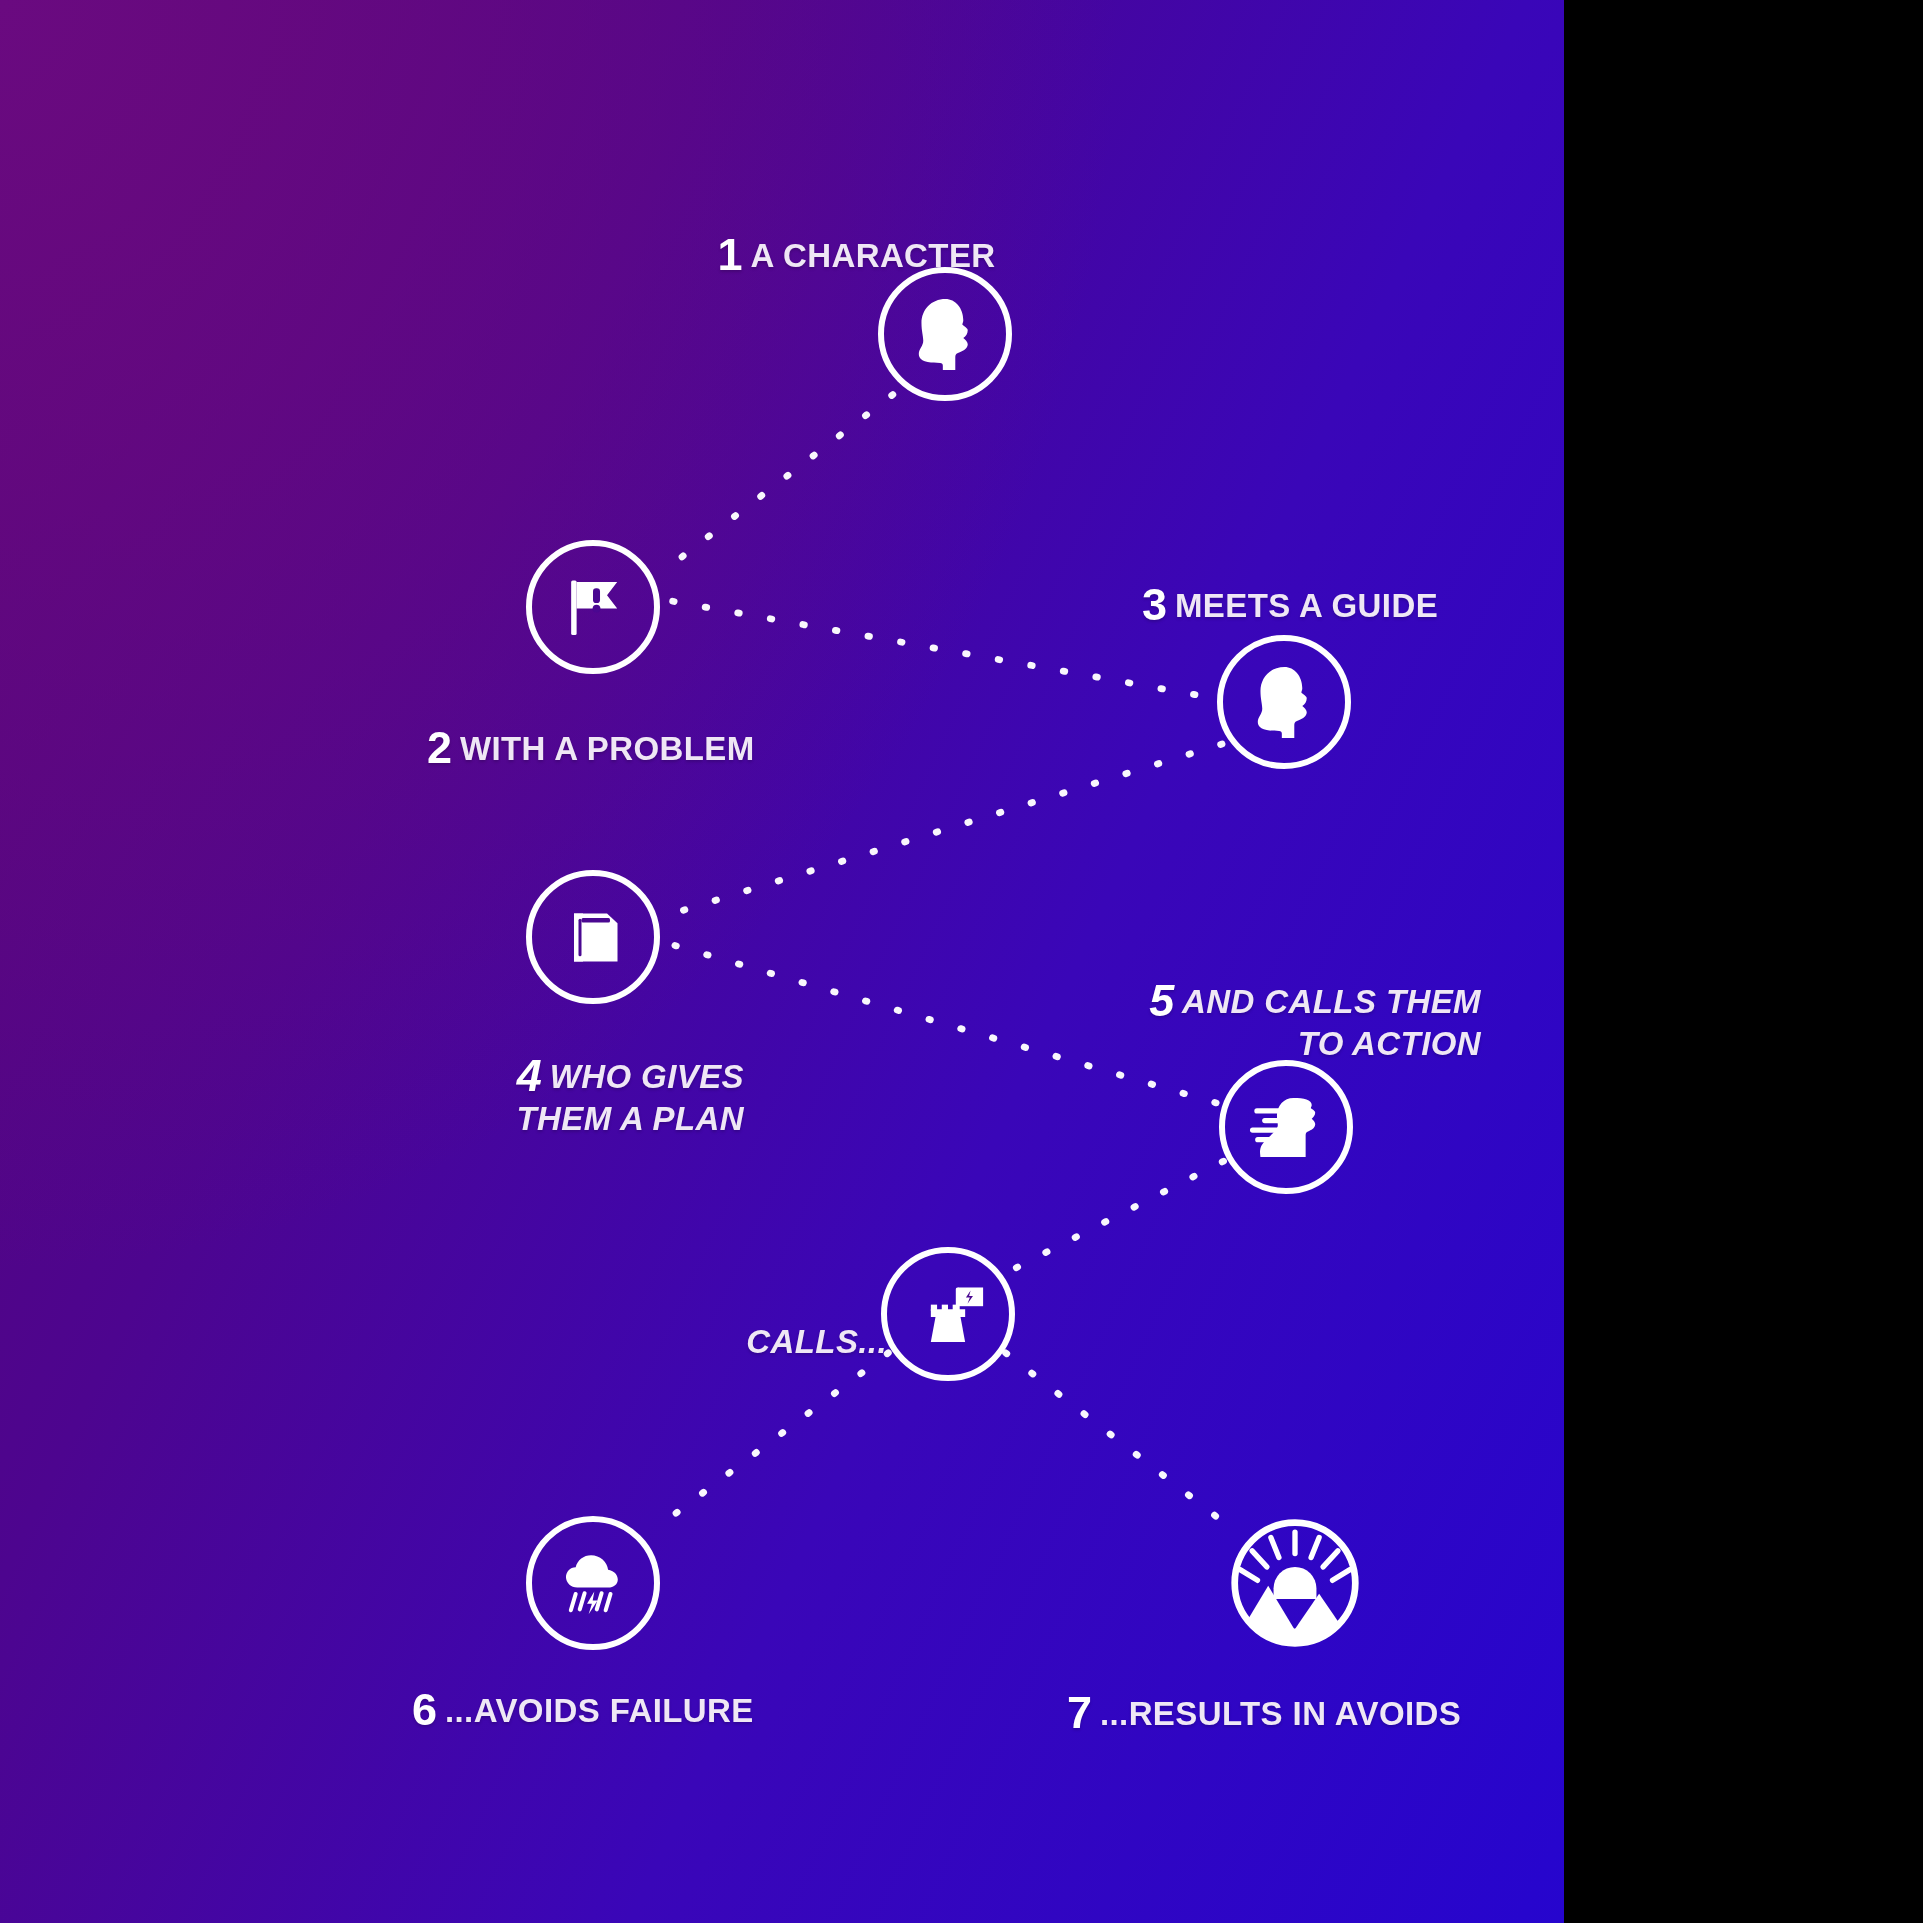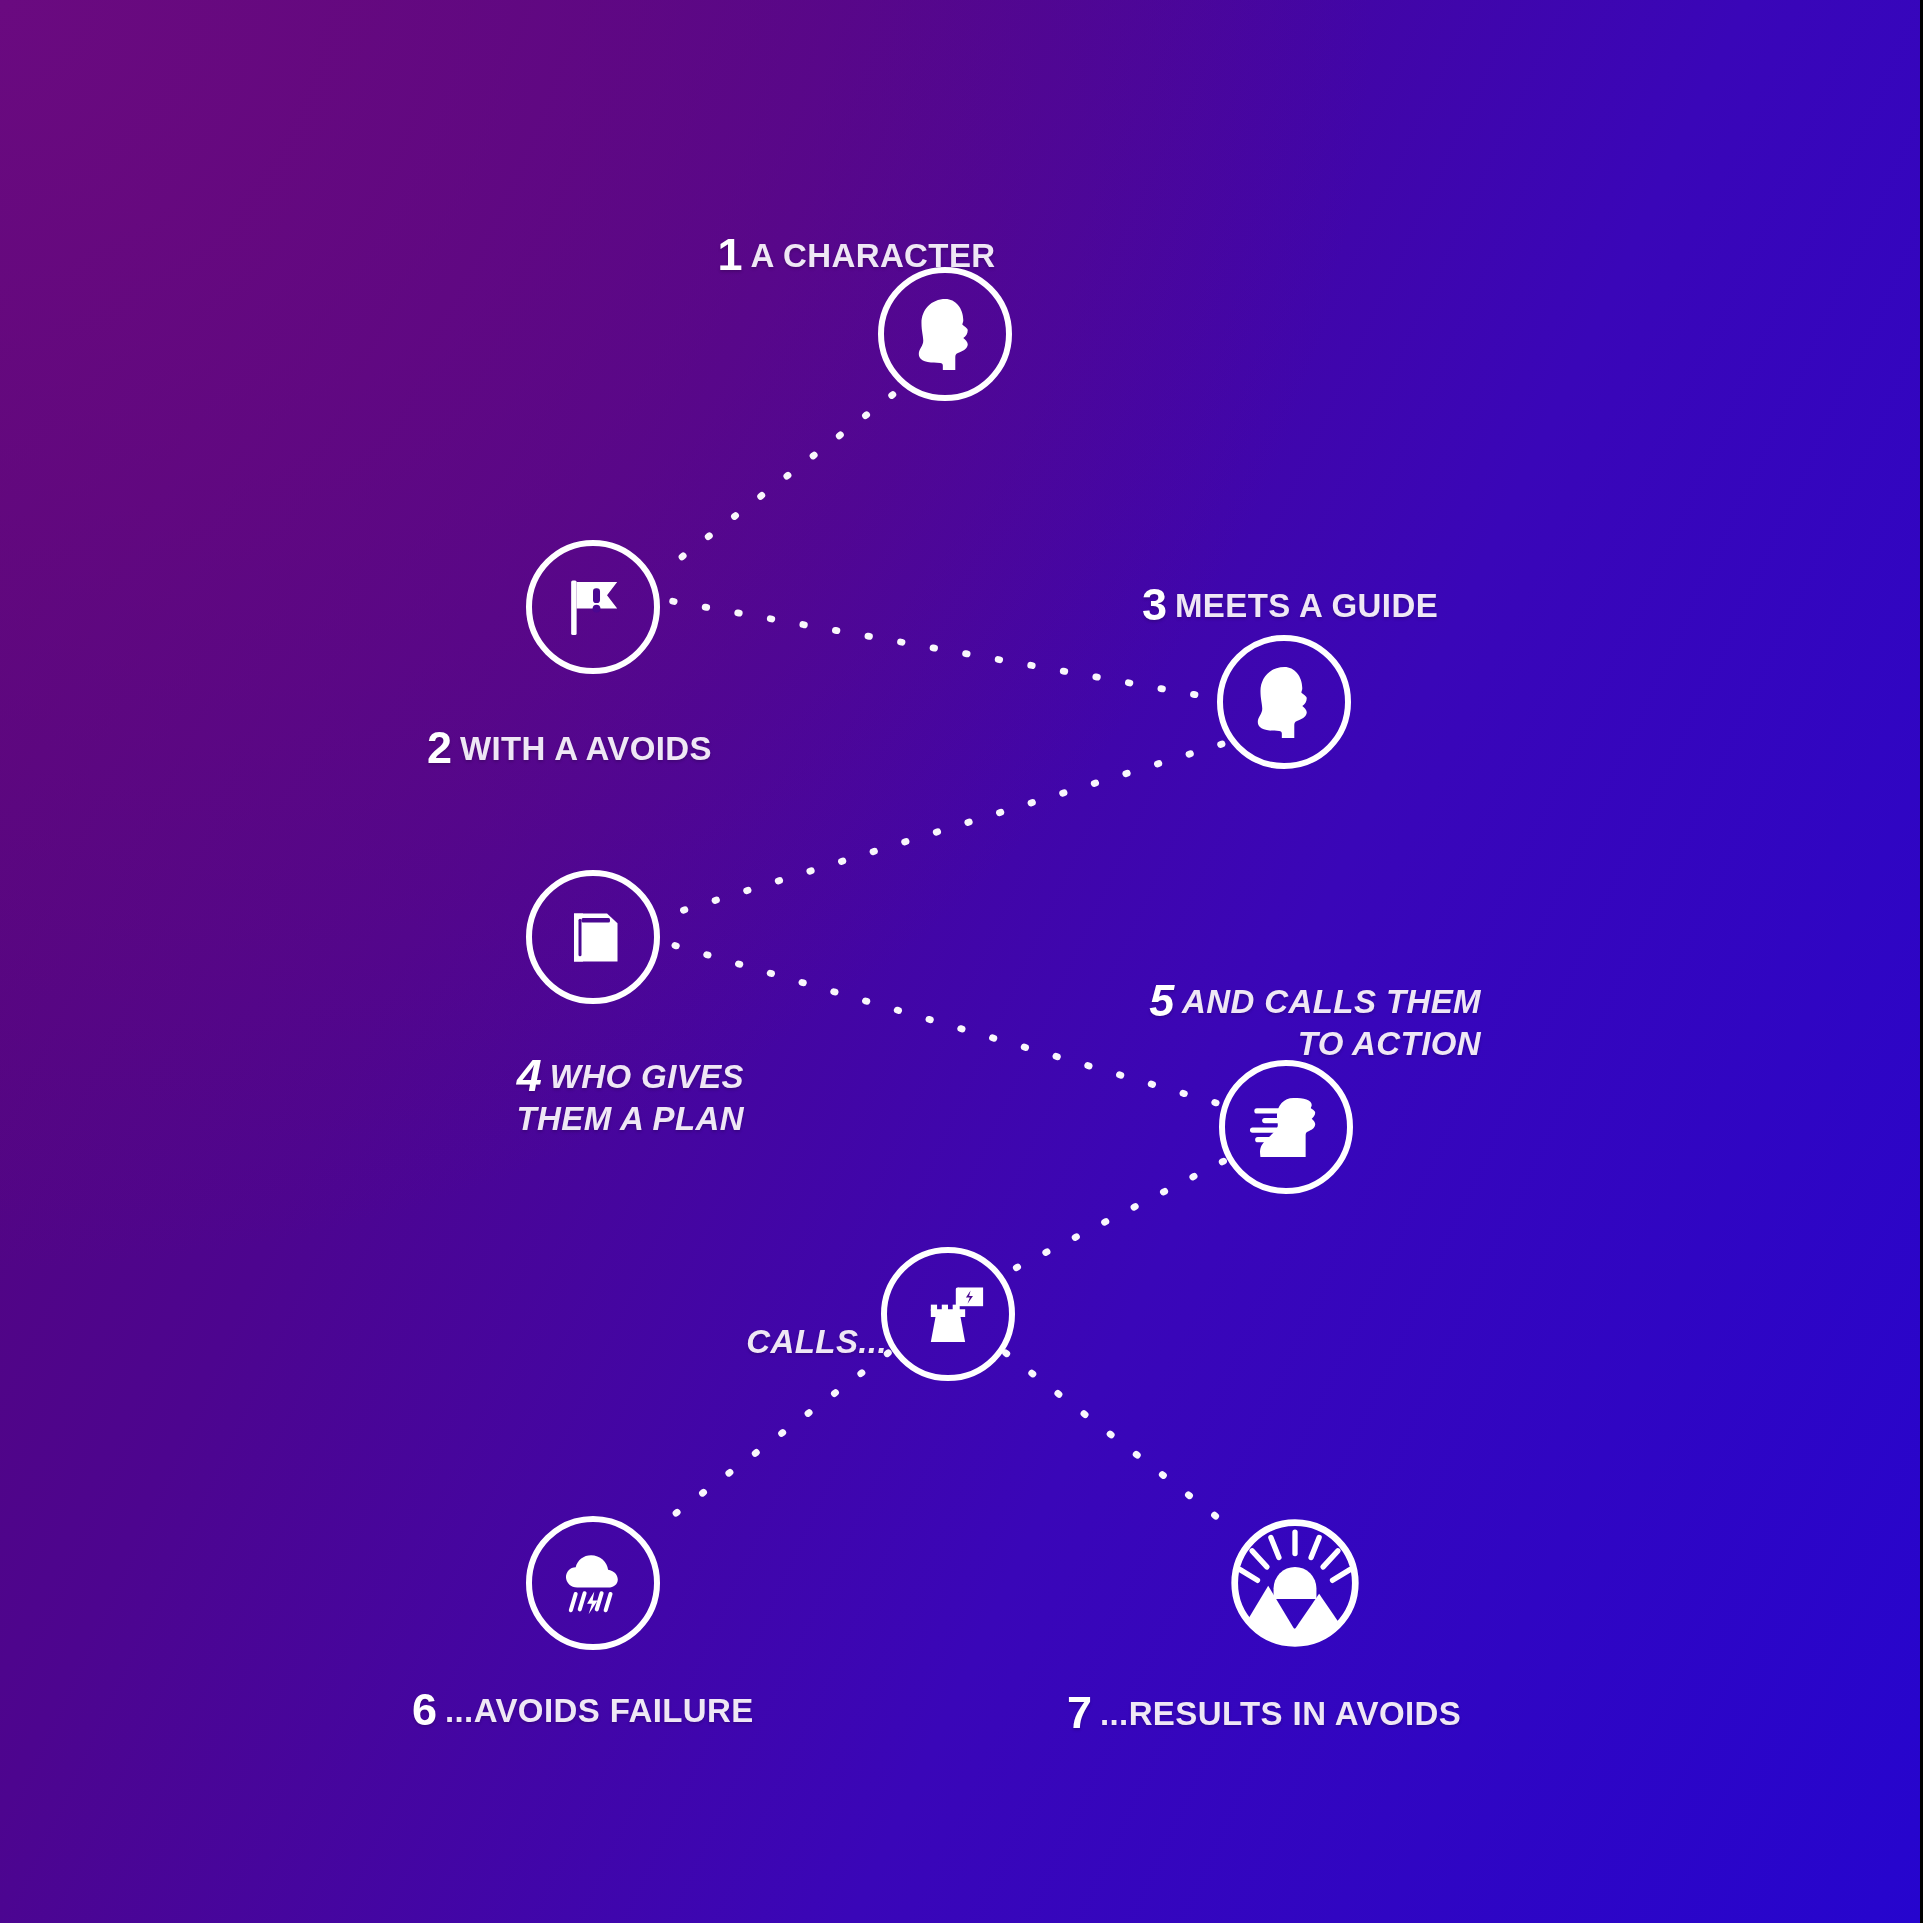--- a/index.html
+++ b/index.html
@@ -2,27 +2,28 @@
 <html style="font-size:12px"><head>
 <meta charset="utf-8">
 <style>
   html, body {
     margin: 0;
     padding: 0;
     background: #000;
   }
   #stage {
     position: relative;
-    width: 1920px;
+    width: 1536px;
     height: 1924px;
     overflow: hidden;
     font-family: "Liberation Sans", sans-serif;
     background:
       radial-gradient(130% 120% at 0% 0%, #6A0A80 0%, rgba(106,10,128,0) 55%),
       linear-gradient(115deg, #5A0573 0%, #4D058F 30%, #3A06B8 62%, #2605CE 100%);
+    padding-left: 28px;
   }
 
   
   #links {
     position: absolute;
     inset: 0;
     width: 1924px;
     height: 1924px;
     pointer-events: none;
   }
@@ -111,21 +112,21 @@
     <span>
       <svg width="78" height="78" viewBox="0 0 100 100">
         <rect x="22" y="16" width="7" height="70" fill="#fff" rx="2"></rect>
         <path fill="#fff" d="M29 18h52l-13 17 13 17H29z"></path>
         <rect x="50" y="26" width="9" height="19" fill="#4a0891" rx="4"></rect>
         <circle cx="54.5" cy="52" r="5" fill="#4a0891"></circle>
       </svg>
     </span>
   </div>
   <div class="label al-left" style="left:427px; top:685px; width:466px;">
-    <span class="num">2</span><span class="txt">WITH A AVOIDS</span>
+    <span class="num">2</span><span class="txt">WITH A PROBLEM</span>
   </div>
 
   <div class="label al-left" style="left:1142px; top:542px; width:526px;">
     <span class="num">3</span><span class="txt">MEETS A GUIDE</span>
   </div>
   <div class="circle" style="left:1217px; top:635px; width:134px; height:134px;">
     <span>
       <svg width="89" height="89" viewBox="0 0 100 100">
         <path fill="#fff" d="M50 10c-16 0-27 12-27 27 0 9 2 14 2 20 0 6-5 9-5 15 0 5 4 8 10 9 5 1 9 1 14 1 2 0 3 1 3 3v5h14V75c0-3 2-4 5-5 5-2 9-5 9-9 0-3-3-5-5-7 3-2 5-5 5-9 0-1-1-2-2-3l-4-3c0-2 1-3 1-5 0-14-9-24-20-24z"></path>
       </svg>

